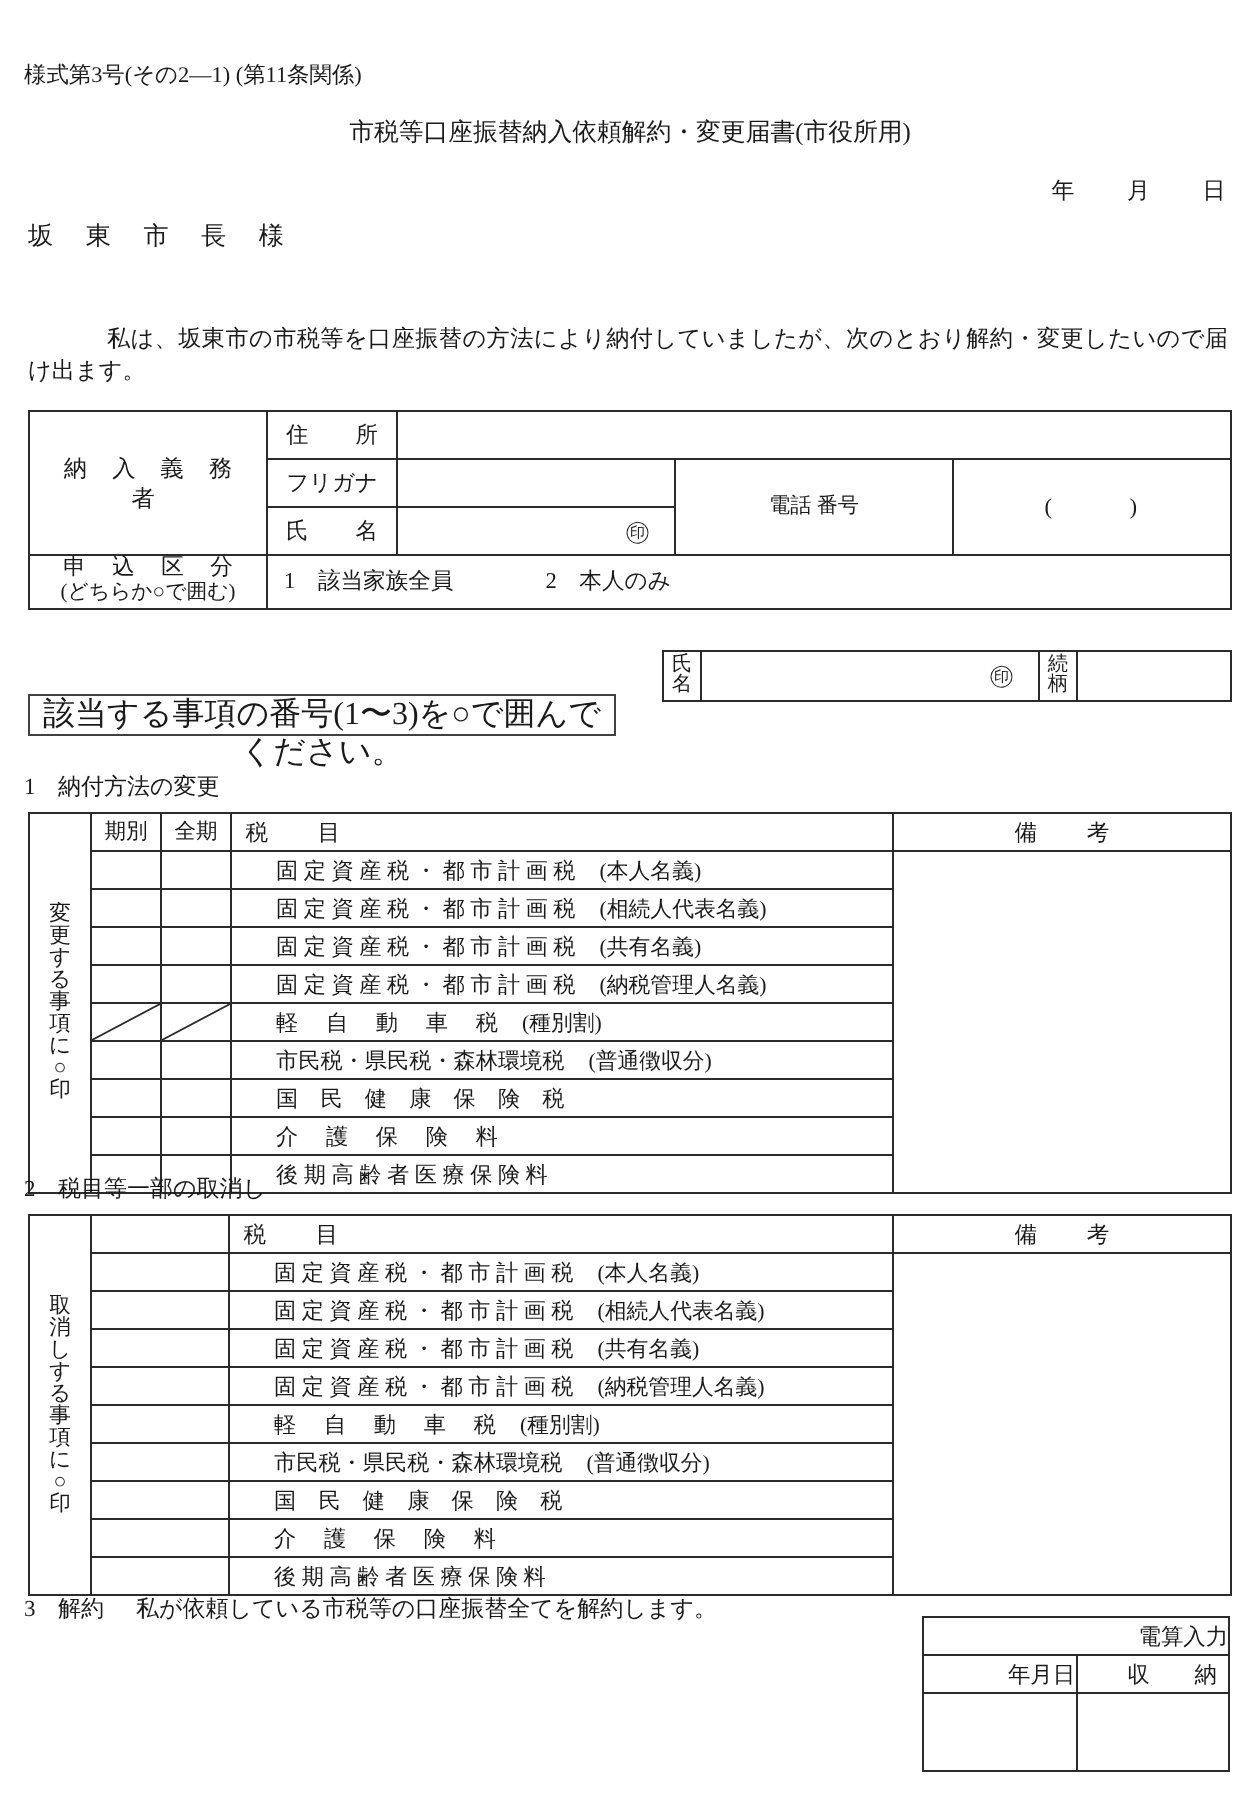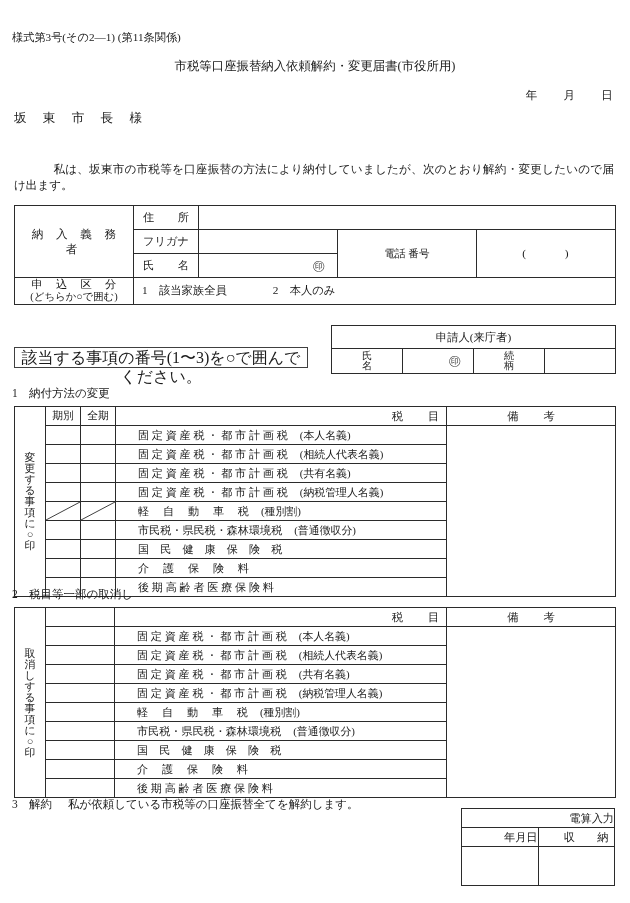--- a/index.html
+++ b/index.html
@@ -204,21 +204,21 @@
     line-height: 1.02;
     letter-spacing: 0;
   }
   .vtext span { display: block; }
 
   .kibetsu-col { width: 34px; text-align: center; font-size: 10.8px; }
   .zenki-col   { width: 34px; text-align: center; font-size: 10.8px; }
   .wide-blank-col { width: 68px; }
 
   .zeimoku-head {
-    text-align: right;
+    text-align: left;
     font-size: 11.3px;
     letter-spacing: 0.6em;
     text-indent: 0.6em;
   }
   .bikou-head {
     text-align: center;
     font-size: 11.3px;
     letter-spacing: 0.6em;
     text-indent: 0.6em;
   }
@@ -303,23 +303,20 @@
       </td>
       <td class="apply-choices" colspan="4">
         <span>1　該当家族全員</span><span class="gap"></span><span>2　本人のみ</span>
       </td>
     </tr>
   </tbody>
     </table>
 
   <table class="abs applicant-table">
     <tbody>
-        <tr>
-      <td class="applicant-head" colspan="4">申請人(来庁者)</td>
-    </tr>
     <tr>
       <td class="vlabel-sm">
         <span>氏</span>
         <span>名</span>
       </td>
       <td class="applicant-name seal-cell">
         <span></span>
         <span class="seal-mark">㊞</span>
       </td>
       <td class="vlabel-sm">

